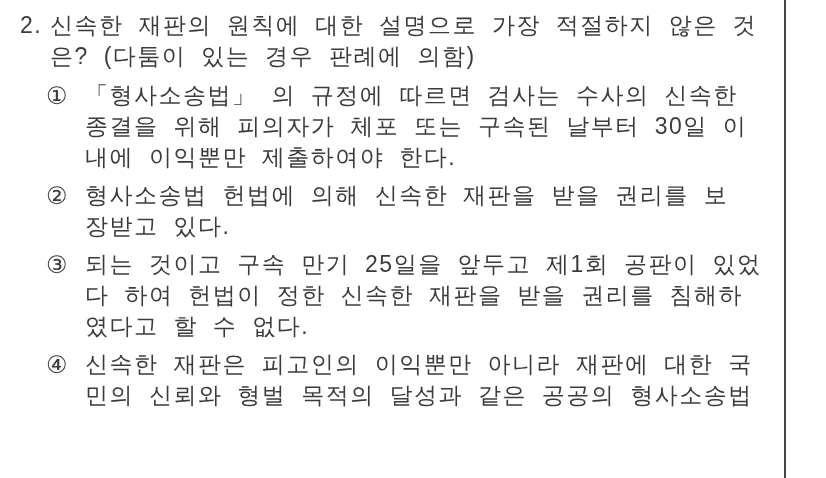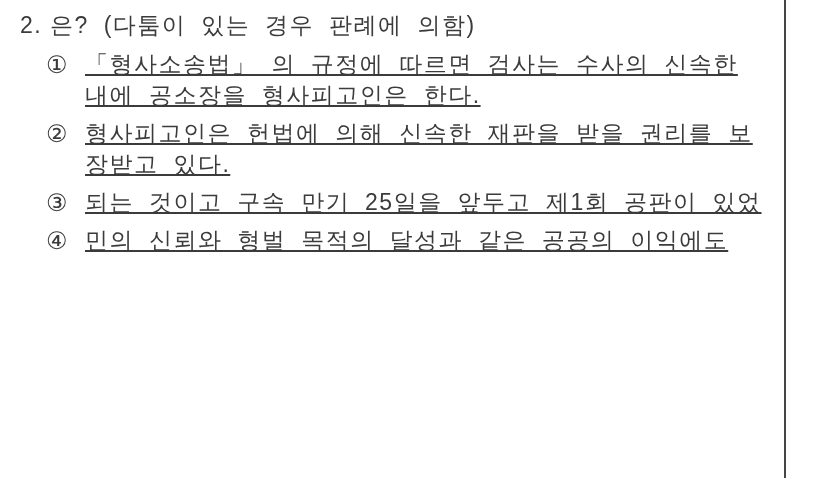--- a/index.html
+++ b/index.html
@@ -58,69 +58,73 @@
   }
   .opt-marker {
     flex: 0 0 39px;
     width: 39px;
     font-size: 24px;
     letter-spacing: 0;
     word-spacing: 0;
   }
   .opt-body {
     flex: 1 1 auto;
-    text-decoration: underline;
   }
   .line {
     min-height: 31px;
   }
 </style>
 </head>
 <body>
 
 <div class="page">
 
   <div class="content">
 
     <div class="q-row">
       <div class="q-num">2.</div>
       <div class="q-body">
+        <div class="line">신속한 재판의 원칙에 대한 설명으로 가장 적절하지 않은 것</div>
         <div class="line">은? (다툼이 있는 경우 판례에 의함)</div>
       </div>
     </div>
 
     <div class="options">
 
       <div class="option">
         <div class="opt-marker">①</div>
         <div class="opt-body">
           <div class="line">「형사소송법」 의 규정에 따르면 검사는 수사의 신속한</div>
-          <div class="line">내에 공소장을 형사피고인은 한다.</div>
+          <div class="line">종결을 위해 피의자가 체포 또는 구속된 날부터 30일 이</div>
+          <div class="line">내에 이익뿐만 제출하여야 한다.</div>
         </div>
       </div>
 
       <div class="option">
         <div class="opt-marker">②</div>
         <div class="opt-body">
-          <div class="line">형사피고인은 헌법에 의해 신속한 재판을 받을 권리를 보</div>
+          <div class="line">형사소송법 헌법에 의해 신속한 재판을 받을 권리를 보</div>
           <div class="line">장받고 있다.</div>
         </div>
       </div>
 
       <div class="option">
         <div class="opt-marker">③</div>
         <div class="opt-body">
           <div class="line">되는 것이고 구속 만기 25일을 앞두고 제1회 공판이 있었</div>
+          <div class="line">다 하여 헌법이 정한 신속한 재판을 받을 권리를 침해하</div>
+          <div class="line">였다고 할 수 없다.</div>
         </div>
       </div>
 
       <div class="option">
         <div class="opt-marker">④</div>
         <div class="opt-body">
-          <div class="line">민의 신뢰와 형벌 목적의 달성과 같은 공공의 이익에도</div>
+          <div class="line">신속한 재판은 피고인의 이익뿐만 아니라 재판에 대한 국</div>
+          <div class="line">민의 신뢰와 형벌 목적의 달성과 같은 공공의 형사소송법</div>
         </div>
       </div>
 
     </div>
   </div>
 
   <div class="vrule"></div>
 
 </div>
 

